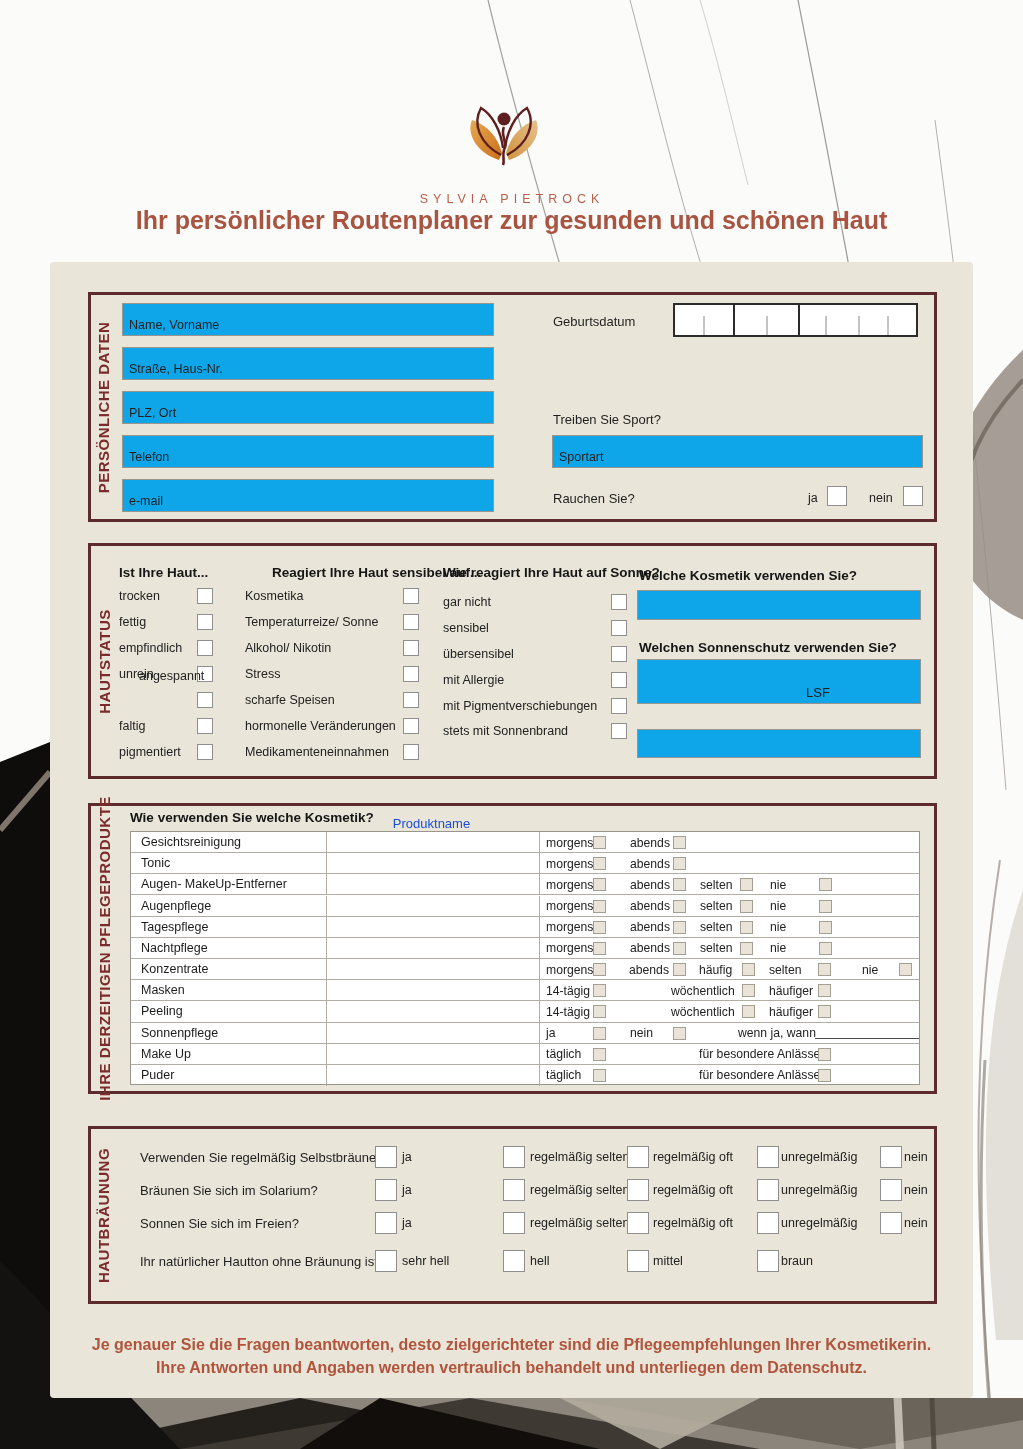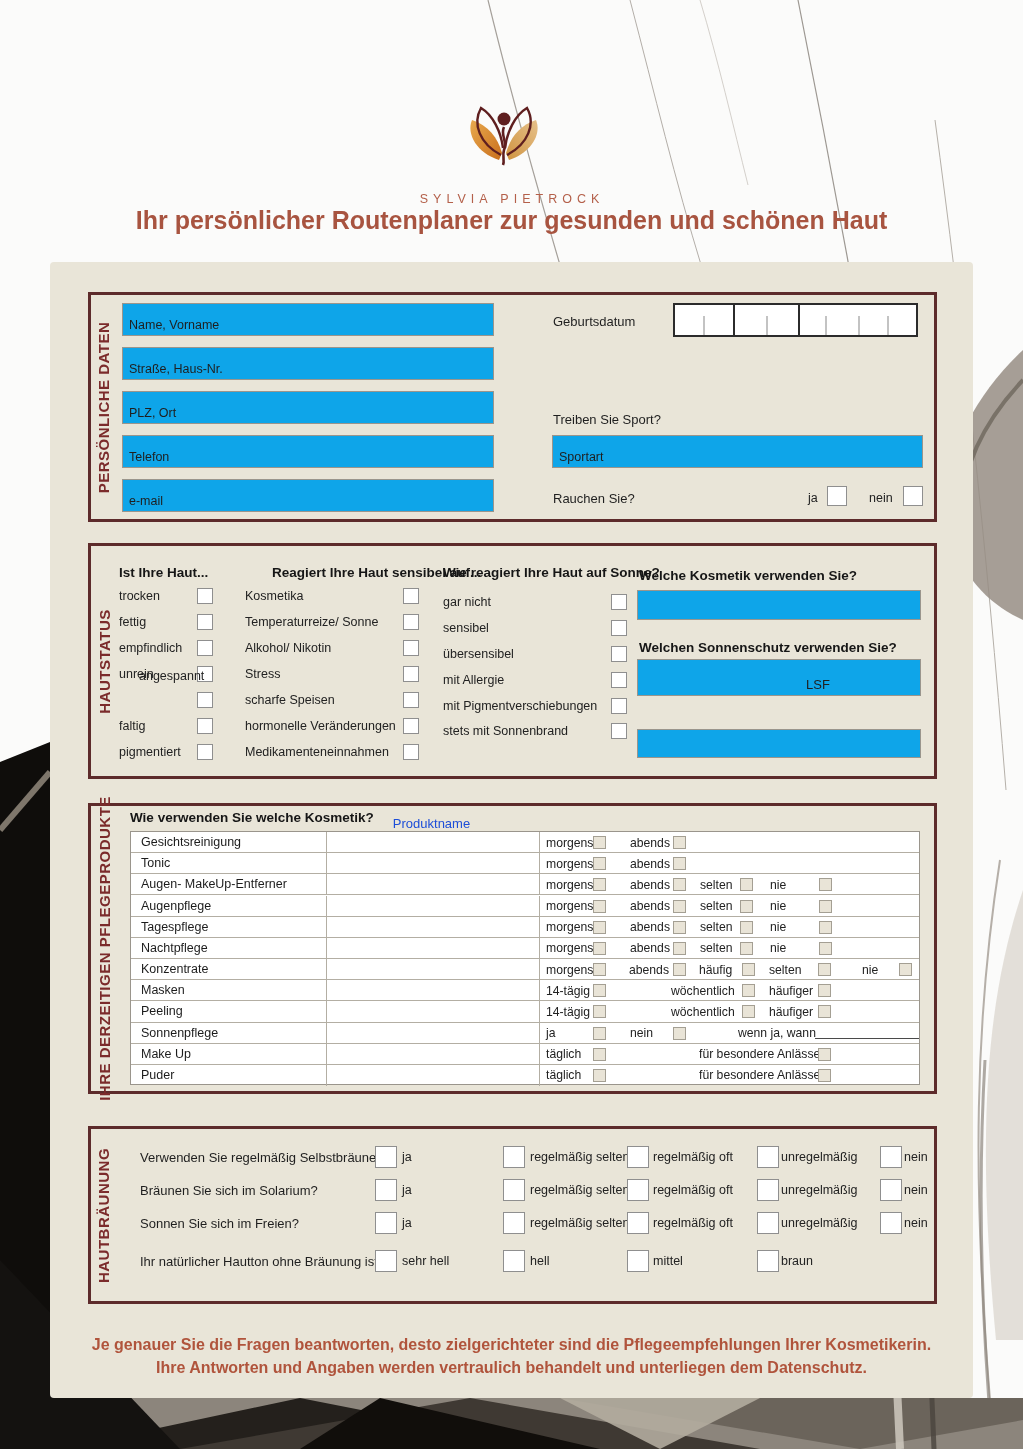--- a/index.html
+++ b/index.html
@@ -224,21 +224,21 @@
       <div class="cb" style="left: 611px; top: 672px; width: 16px; height: 16px; position: absolute;"></div>
       <div class="item-label" style="left: 443px; top: 699px; position: absolute;">mit Pigmentverschiebungen</div>
       <div class="cb" style="left: 611px; top: 698px; width: 16px; height: 16px; position: absolute;"></div>
       <div class="item-label" style="left: 443px; top: 724px; position: absolute;">stets mit Sonnenbrand</div>
       <div class="cb" style="left: 611px; top: 723px; width: 16px; height: 16px; position: absolute;"></div>
     </div>
 
   <div class="bold-label" style="left:639px;top:568px;">Welche Kosmetik verwenden Sie?</div>
   <div class="field" style="left:637px;top:590px;width:284px;height:30px;"></div>
   <div class="bold-label" style="left:639px;top:640px;">Welchen Sonnenschutz verwenden Sie?</div>
-  <div class="field" style="left:637px;top:659px;width:284px;height:37px;">
+  <div class="field" style="left:637px;top:659px;width:284px;height:45px;">
     <span class="abs" style="left:168px;bottom:3px;font-size:13px;color:#1f1f1f;">LSF</span>
   </div>
   <div class="bold-label" style="left:639px;top:741px;">Welches Make Up verwenden Sie?</div>
   <div class="field" style="left:637px;top:729px;width:284px;height:29px;"></div>
 
   <div class="section" style="left:88px;top:803px;width:843px;height:285px;"></div>
   <div class="vwrap" style="left:91px;top:803px;height:291px;">
     <span class="vlabel">IHRE DERZEITIGEN PFLEGEPRODUKTE</span>
   </div>
   <div class="bold-label" style="left:130px;top:810px;">Wie verwenden Sie welche Kosmetik?</div>

